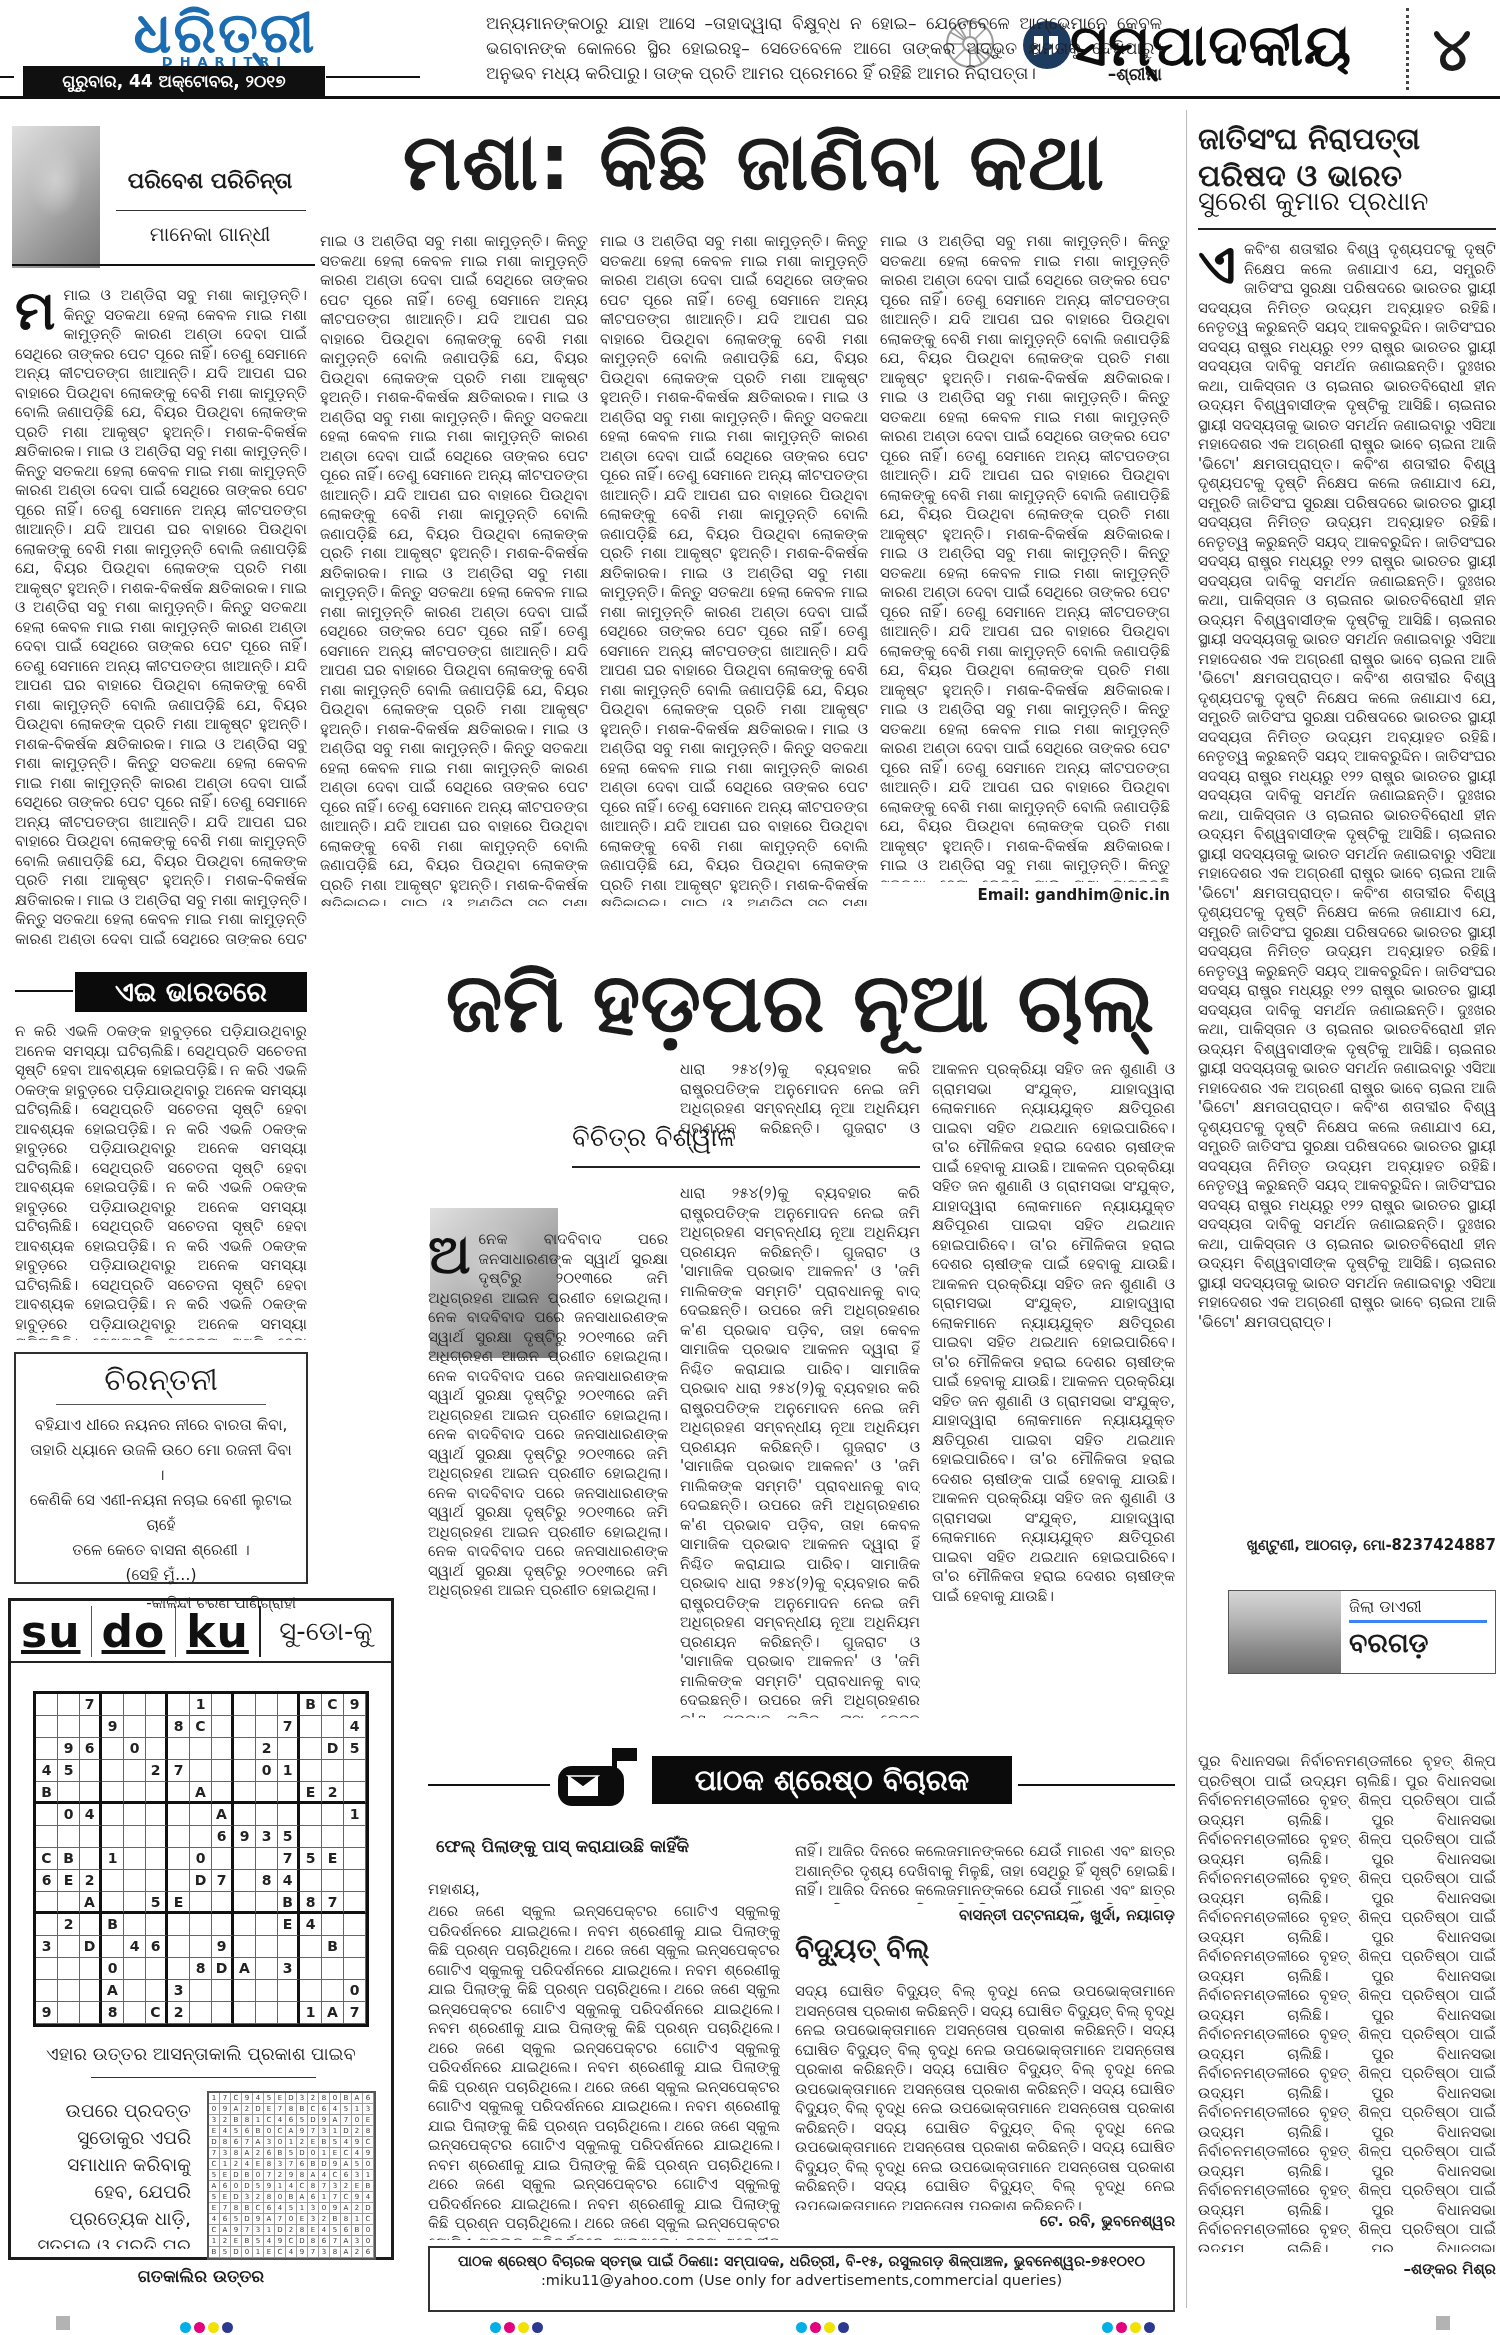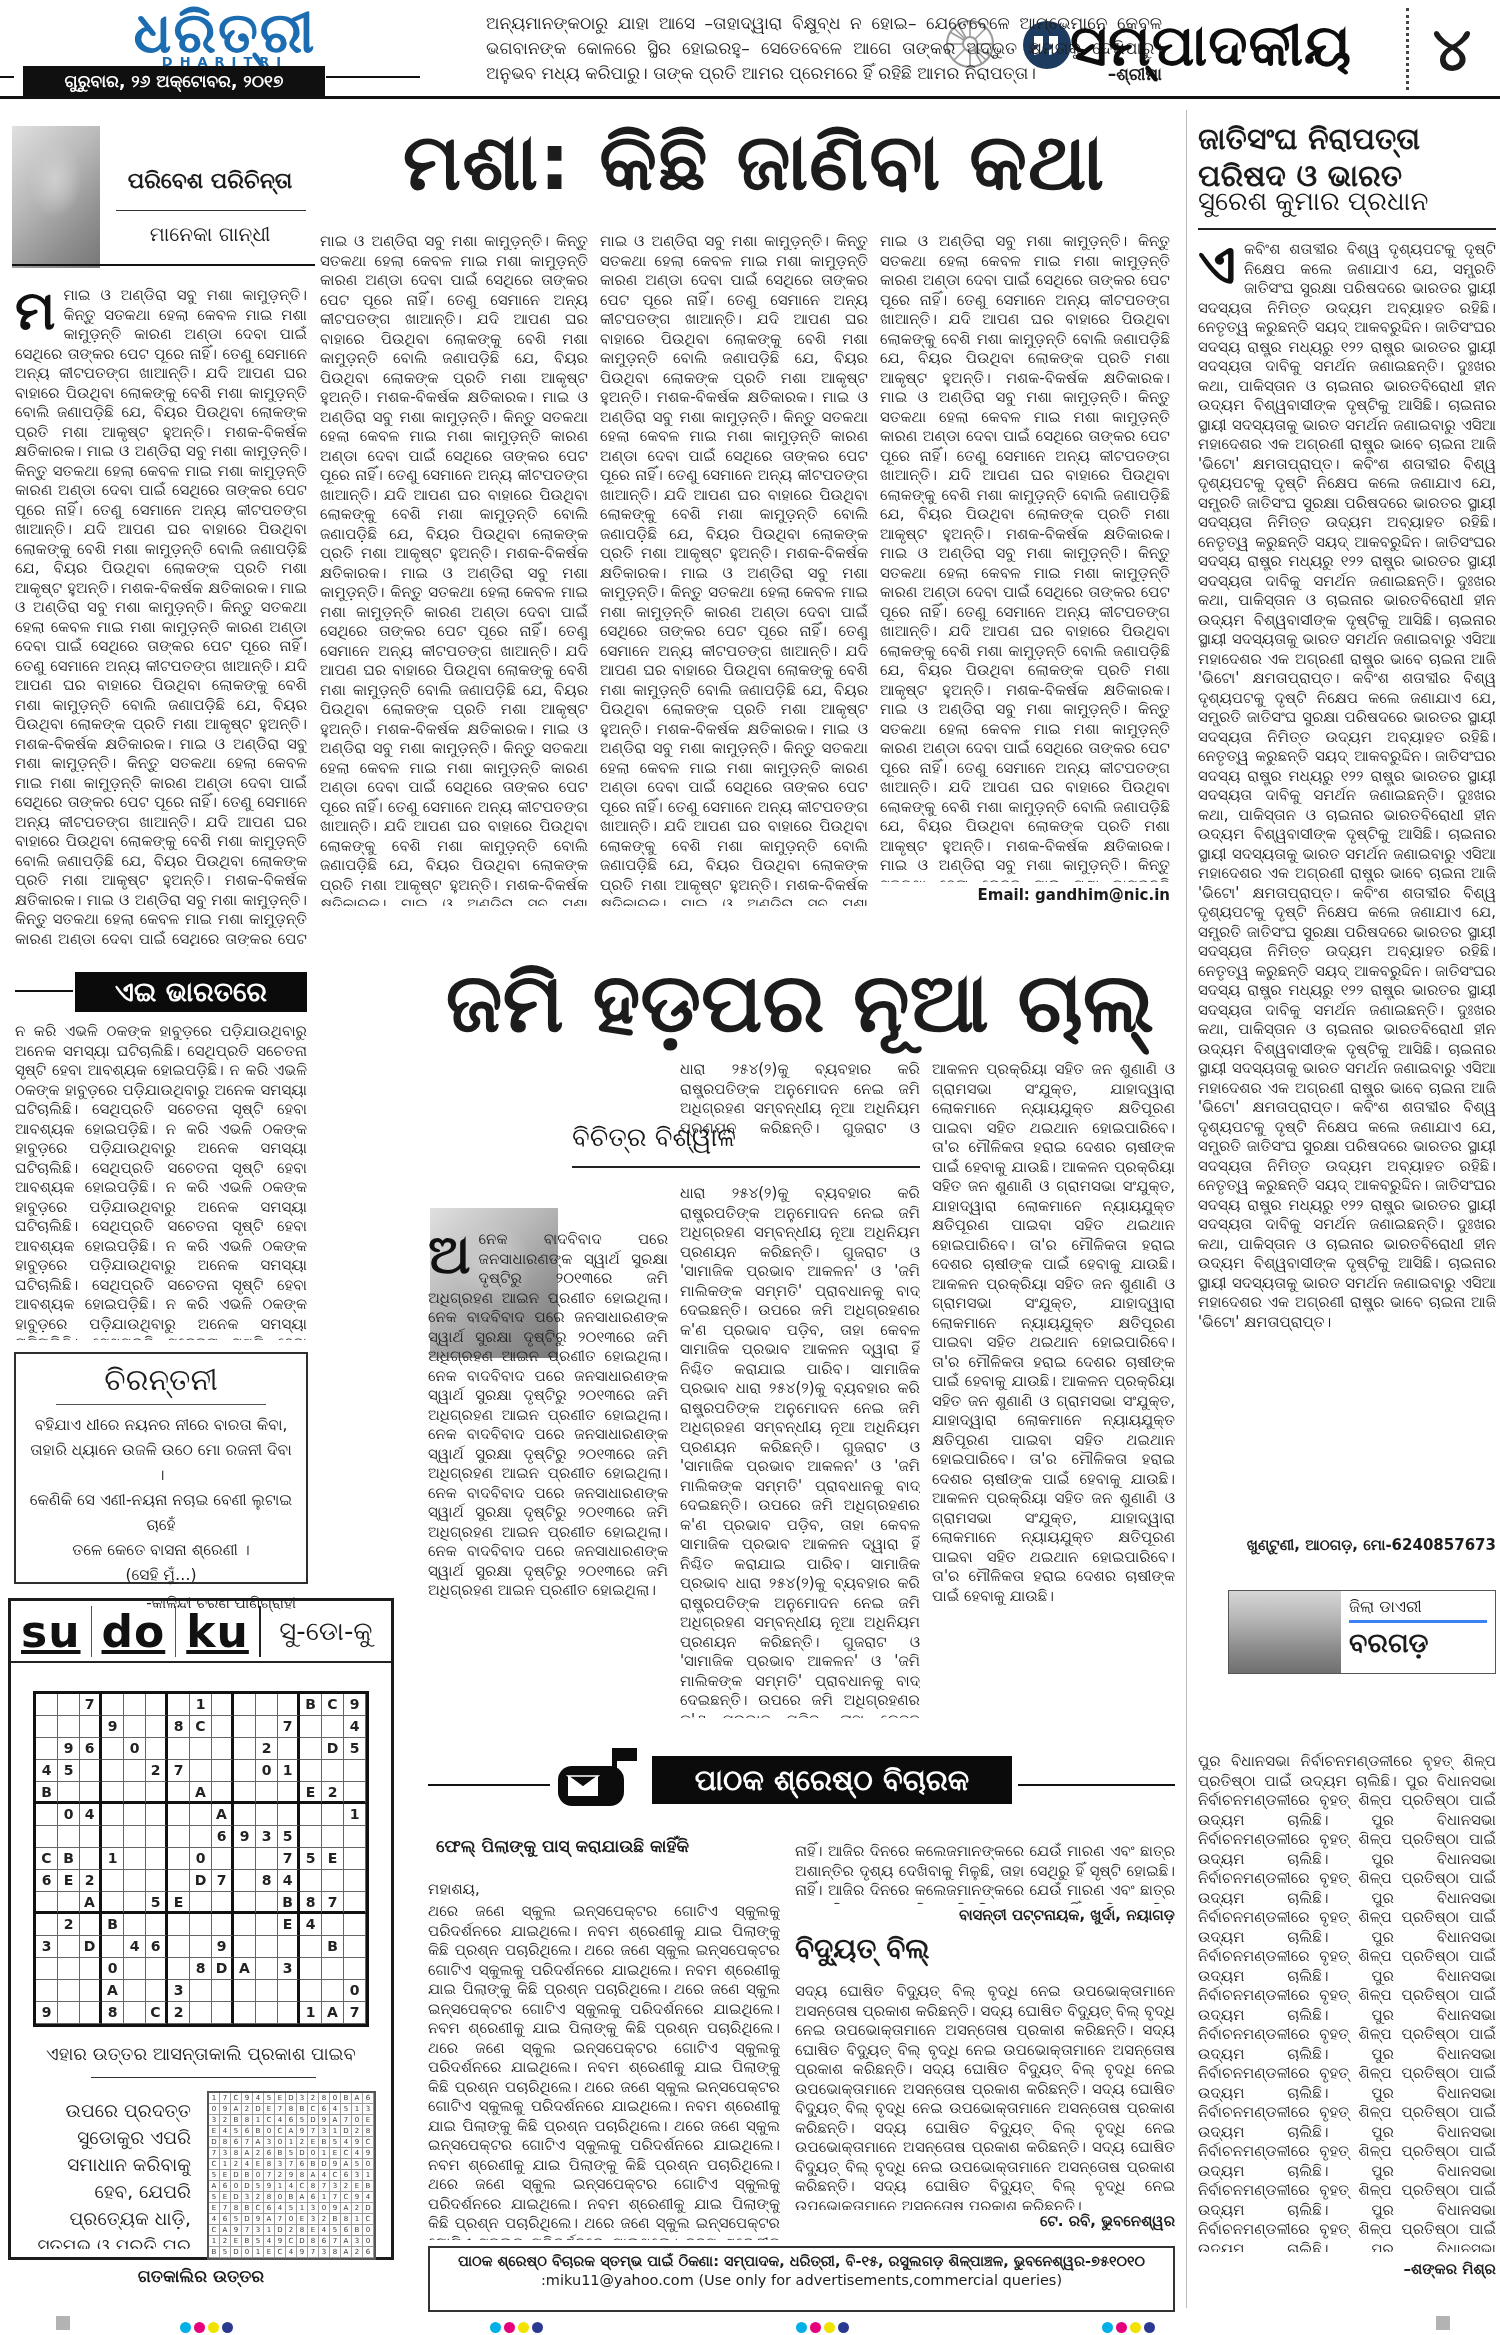--- a/index.html
+++ b/index.html
@@ -52,21 +52,21 @@
   .dot { width:11px; height:11px; border-radius:50%; display:inline-block; margin-right:3px; }
 </style>
 </head>
 <body>
 
 <div id="page">
 
   <div class="abs" style="left:15px;top:4px;width:420px;height:92px;">
     <div class="abs mast-title" style="left:0;top:-4px;width:420px;text-align:center;">ଧରିତ୍ରୀ</div>
     <div class="abs mast-sub" style="left:0;top:50px;width:420px;text-align:center;">DHARITRI</div>
-    <div class="abs dateline" style="left:8px;top:62px;width:302px;height:30px;line-height:30px;">ଗୁରୁବାର, ୨୬ ଅକ୍ଟୋବର, ୨୦୧୭</div>
+    <div class="abs dateline" style="left:8px;top:62px;width:302px;height:30px;line-height:30px;">ଗୁରୁବାର, 44 ଅକ୍ଟୋବର, ୨୦୧୭</div>
   </div>
   <div class="abs rule" style="left:0;top:76px;width:14px;height:2px;"></div>
   <div class="abs rule" style="left:326px;top:76px;width:94px;height:2px;"></div>
 
   <svg class="abs" style="left:944px;top:18px;" width="52" height="52" viewBox="0 0 52 52">
     <circle cx="26" cy="26" r="23" fill="none" stroke="#9a9a9a" stroke-width="2"></circle>
     <circle cx="26" cy="26" r="7" fill="none" stroke="#9a9a9a" stroke-width="2"></circle>
     <g stroke="#9a9a9a" stroke-width="1.6">
       <line x1="26" y1="3" x2="26" y2="19"></line>
         <line x1="26" y1="33" x2="26" y2="49"></line>
@@ -114,21 +114,21 @@
   <div class="abs" style="left:880px;top:886px;width:290px;text-align:right;font-weight:700;font-size:15px;">Email: gandhim@nic.in</div>
 
   <div class="abs" style="left:1186px;top:110px;height:2198px;border-left:1px solid #bbb;"></div>
 
   <div class="abs r-head" style="left:1198px;top:120px;width:300px;">ଜାତିସଂଘ ନିରାପତ୍ତା ପରିଷଦ ଓ ଭାରତ</div>
   <div class="abs byline2" style="left:1198px;top:186px;width:300px;">ସୁରେଶ କୁମାର ପ୍ରଧାନ</div>
   <div class="abs" style="left:1198px;top:228px;width:298px;border-top:2px solid #222;"></div>
   <div class="abs just body-txt" style="left:1198px;top:240px;width:298px;height:1290px;">
     <span class="dropcap">ଏ</span><span>କବିଂଶ ଶତାବ୍ଦୀର ବିଶ୍ୱ ଦୃଶ୍ୟପଟକୁ ଦୃଷ୍ଟି ନିକ୍ଷେପ କଲେ ଜଣାଯାଏ ଯେ, ସମ୍ପ୍ରତି ଜାତିସଂଘ ସୁରକ୍ଷା ପରିଷଦରେ ଭାରତର ସ୍ଥାୟୀ ସଦସ୍ୟତା ନିମିତ୍ତ ଉଦ୍ୟମ ଅବ୍ୟାହତ ରହିଛି। ନେତୃତ୍ୱ କରୁଛନ୍ତି ସୟଦ୍ ଆକବରୁଦ୍ଦିନ। ଜାତିସଂଘର ସଦସ୍ୟ ରାଷ୍ଟ୍ର ମଧ୍ୟରୁ ୧୨୨ ରାଷ୍ଟ୍ର ଭାରତର ସ୍ଥାୟୀ ସଦସ୍ୟତା ଦାବିକୁ ସମର୍ଥନ ଜଣାଇଛନ୍ତି। ଦୁଃଖର କଥା, ପାକିସ୍ତାନ ଓ ଚାଇନାର ଭାରତବିରୋଧୀ ହୀନ ଉଦ୍ୟମ ବିଶ୍ୱବାସୀଙ୍କ ଦୃଷ୍ଟିକୁ ଆସିଛି। ଚାଇନାର ସ୍ଥାୟୀ ସଦସ୍ୟତାକୁ ଭାରତ ସମର୍ଥନ ଜଣାଇବାରୁ ଏସିଆ ମହାଦେଶର ଏକ ଅଗ୍ରଣୀ ରାଷ୍ଟ୍ର ଭାବେ ଚାଇନା ଆଜି 'ଭିଟୋ' କ୍ଷମତାପ୍ରାପ୍ତ। କବିଂଶ ଶତାବ୍ଦୀର ବିଶ୍ୱ ଦୃଶ୍ୟପଟକୁ ଦୃଷ୍ଟି ନିକ୍ଷେପ କଲେ ଜଣାଯାଏ ଯେ, ସମ୍ପ୍ରତି ଜାତିସଂଘ ସୁରକ୍ଷା ପରିଷଦରେ ଭାରତର ସ୍ଥାୟୀ ସଦସ୍ୟତା ନିମିତ୍ତ ଉଦ୍ୟମ ଅବ୍ୟାହତ ରହିଛି। ନେତୃତ୍ୱ କରୁଛନ୍ତି ସୟଦ୍ ଆକବରୁଦ୍ଦିନ। ଜାତିସଂଘର ସଦସ୍ୟ ରାଷ୍ଟ୍ର ମଧ୍ୟରୁ ୧୨୨ ରାଷ୍ଟ୍ର ଭାରତର ସ୍ଥାୟୀ ସଦସ୍ୟତା ଦାବିକୁ ସମର୍ଥନ ଜଣାଇଛନ୍ତି। ଦୁଃଖର କଥା, ପାକିସ୍ତାନ ଓ ଚାଇନାର ଭାରତବିରୋଧୀ ହୀନ ଉଦ୍ୟମ ବିଶ୍ୱବାସୀଙ୍କ ଦୃଷ୍ଟିକୁ ଆସିଛି। ଚାଇନାର ସ୍ଥାୟୀ ସଦସ୍ୟତାକୁ ଭାରତ ସମର୍ଥନ ଜଣାଇବାରୁ ଏସିଆ ମହାଦେଶର ଏକ ଅଗ୍ରଣୀ ରାଷ୍ଟ୍ର ଭାବେ ଚାଇନା ଆଜି 'ଭିଟୋ' କ୍ଷମତାପ୍ରାପ୍ତ। କବିଂଶ ଶତାବ୍ଦୀର ବିଶ୍ୱ ଦୃଶ୍ୟପଟକୁ ଦୃଷ୍ଟି ନିକ୍ଷେପ କଲେ ଜଣାଯାଏ ଯେ, ସମ୍ପ୍ରତି ଜାତିସଂଘ ସୁରକ୍ଷା ପରିଷଦରେ ଭାରତର ସ୍ଥାୟୀ ସଦସ୍ୟତା ନିମିତ୍ତ ଉଦ୍ୟମ ଅବ୍ୟାହତ ରହିଛି। ନେତୃତ୍ୱ କରୁଛନ୍ତି ସୟଦ୍ ଆକବରୁଦ୍ଦିନ। ଜାତିସଂଘର ସଦସ୍ୟ ରାଷ୍ଟ୍ର ମଧ୍ୟରୁ ୧୨୨ ରାଷ୍ଟ୍ର ଭାରତର ସ୍ଥାୟୀ ସଦସ୍ୟତା ଦାବିକୁ ସମର୍ଥନ ଜଣାଇଛନ୍ତି। ଦୁଃଖର କଥା, ପାକିସ୍ତାନ ଓ ଚାଇନାର ଭାରତବିରୋଧୀ ହୀନ ଉଦ୍ୟମ ବିଶ୍ୱବାସୀଙ୍କ ଦୃଷ୍ଟିକୁ ଆସିଛି। ଚାଇନାର ସ୍ଥାୟୀ ସଦସ୍ୟତାକୁ ଭାରତ ସମର୍ଥନ ଜଣାଇବାରୁ ଏସିଆ ମହାଦେଶର ଏକ ଅଗ୍ରଣୀ ରାଷ୍ଟ୍ର ଭାବେ ଚାଇନା ଆଜି 'ଭିଟୋ' କ୍ଷମତାପ୍ରାପ୍ତ। କବିଂଶ ଶତାବ୍ଦୀର ବିଶ୍ୱ ଦୃଶ୍ୟପଟକୁ ଦୃଷ୍ଟି ନିକ୍ଷେପ କଲେ ଜଣାଯାଏ ଯେ, ସମ୍ପ୍ରତି ଜାତିସଂଘ ସୁରକ୍ଷା ପରିଷଦରେ ଭାରତର ସ୍ଥାୟୀ ସଦସ୍ୟତା ନିମିତ୍ତ ଉଦ୍ୟମ ଅବ୍ୟାହତ ରହିଛି। ନେତୃତ୍ୱ କରୁଛନ୍ତି ସୟଦ୍ ଆକବରୁଦ୍ଦିନ। ଜାତିସଂଘର ସଦସ୍ୟ ରାଷ୍ଟ୍ର ମଧ୍ୟରୁ ୧୨୨ ରାଷ୍ଟ୍ର ଭାରତର ସ୍ଥାୟୀ ସଦସ୍ୟତା ଦାବିକୁ ସମର୍ଥନ ଜଣାଇଛନ୍ତି। ଦୁଃଖର କଥା, ପାକିସ୍ତାନ ଓ ଚାଇନାର ଭାରତବିରୋଧୀ ହୀନ ଉଦ୍ୟମ ବିଶ୍ୱବାସୀଙ୍କ ଦୃଷ୍ଟିକୁ ଆସିଛି। ଚାଇନାର ସ୍ଥାୟୀ ସଦସ୍ୟତାକୁ ଭାରତ ସମର୍ଥନ ଜଣାଇବାରୁ ଏସିଆ ମହାଦେଶର ଏକ ଅଗ୍ରଣୀ ରାଷ୍ଟ୍ର ଭାବେ ଚାଇନା ଆଜି 'ଭିଟୋ' କ୍ଷମତାପ୍ରାପ୍ତ। କବିଂଶ ଶତାବ୍ଦୀର ବିଶ୍ୱ ଦୃଶ୍ୟପଟକୁ ଦୃଷ୍ଟି ନିକ୍ଷେପ କଲେ ଜଣାଯାଏ ଯେ, ସମ୍ପ୍ରତି ଜାତିସଂଘ ସୁରକ୍ଷା ପରିଷଦରେ ଭାରତର ସ୍ଥାୟୀ ସଦସ୍ୟତା ନିମିତ୍ତ ଉଦ୍ୟମ ଅବ୍ୟାହତ ରହିଛି। ନେତୃତ୍ୱ କରୁଛନ୍ତି ସୟଦ୍ ଆକବରୁଦ୍ଦିନ। ଜାତିସଂଘର ସଦସ୍ୟ ରାଷ୍ଟ୍ର ମଧ୍ୟରୁ ୧୨୨ ରାଷ୍ଟ୍ର ଭାରତର ସ୍ଥାୟୀ ସଦସ୍ୟତା ଦାବିକୁ ସମର୍ଥନ ଜଣାଇଛନ୍ତି। ଦୁଃଖର କଥା, ପାକିସ୍ତାନ ଓ ଚାଇନାର ଭାରତବିରୋଧୀ ହୀନ ଉଦ୍ୟମ ବିଶ୍ୱବାସୀଙ୍କ ଦୃଷ୍ଟିକୁ ଆସିଛି। ଚାଇନାର ସ୍ଥାୟୀ ସଦସ୍ୟତାକୁ ଭାରତ ସମର୍ଥନ ଜଣାଇବାରୁ ଏସିଆ ମହାଦେଶର ଏକ ଅଗ୍ରଣୀ ରାଷ୍ଟ୍ର ଭାବେ ଚାଇନା ଆଜି 'ଭିଟୋ' କ୍ଷମତାପ୍ରାପ୍ତ।</span>
   </div>
-  <div class="abs signoff" style="left:1198px;top:1536px;width:298px;">ଖୁଣ୍ଟୁଣୀ, ଆଠଗଡ଼, ମୋ-6240857673</div>
+  <div class="abs signoff" style="left:1198px;top:1536px;width:298px;">ଖୁଣ୍ଟୁଣୀ, ଆଠଗଡ଼, ମୋ-8237424887</div>
 
   <div class="abs" style="left:1228px;top:1590px;width:268px;height:84px;border:1px solid #555;display:flex;">
     <div class="scene" style="width:112px;height:100%;"></div>
     <div style="flex:1;padding:6px 8px;">
       <div style="font-size:16px;border-bottom:3px solid #3b82f6;padding-bottom:4px;">ଜିଲା ଡାଏରୀ</div>
       <div style="font-size:27px;font-weight:700;padding-top:4px;">ବରଗଡ଼</div>
     </div>
   </div>
   <div class="abs just body-txt" style="left:1198px;top:1752px;width:298px;height:500px;">ପୁର ବିଧାନସଭା ନିର୍ବାଚନମଣ୍ଡଳୀରେ ବୃହତ୍ ଶିଳ୍ପ ପ୍ରତିଷ୍ଠା ପାଇଁ ଉଦ୍ୟମ ଚାଲିଛି। ପୁର ବିଧାନସଭା ନିର୍ବାଚନମଣ୍ଡଳୀରେ ବୃହତ୍ ଶିଳ୍ପ ପ୍ରତିଷ୍ଠା ପାଇଁ ଉଦ୍ୟମ ଚାଲିଛି। ପୁର ବିଧାନସଭା ନିର୍ବାଚନମଣ୍ଡଳୀରେ ବୃହତ୍ ଶିଳ୍ପ ପ୍ରତିଷ୍ଠା ପାଇଁ ଉଦ୍ୟମ ଚାଲିଛି। ପୁର ବିଧାନସଭା ନିର୍ବାଚନମଣ୍ଡଳୀରେ ବୃହତ୍ ଶିଳ୍ପ ପ୍ରତିଷ୍ଠା ପାଇଁ ଉଦ୍ୟମ ଚାଲିଛି। ପୁର ବିଧାନସଭା ନିର୍ବାଚନମଣ୍ଡଳୀରେ ବୃହତ୍ ଶିଳ୍ପ ପ୍ରତିଷ୍ଠା ପାଇଁ ଉଦ୍ୟମ ଚାଲିଛି। ପୁର ବିଧାନସଭା ନିର୍ବାଚନମଣ୍ଡଳୀରେ ବୃହତ୍ ଶିଳ୍ପ ପ୍ରତିଷ୍ଠା ପାଇଁ ଉଦ୍ୟମ ଚାଲିଛି। ପୁର ବିଧାନସଭା ନିର୍ବାଚନମଣ୍ଡଳୀରେ ବୃହତ୍ ଶିଳ୍ପ ପ୍ରତିଷ୍ଠା ପାଇଁ ଉଦ୍ୟମ ଚାଲିଛି। ପୁର ବିଧାନସଭା ନିର୍ବାଚନମଣ୍ଡଳୀରେ ବୃହତ୍ ଶିଳ୍ପ ପ୍ରତିଷ୍ଠା ପାଇଁ ଉଦ୍ୟମ ଚାଲିଛି। ପୁର ବିଧାନସଭା ନିର୍ବାଚନମଣ୍ଡଳୀରେ ବୃହତ୍ ଶିଳ୍ପ ପ୍ରତିଷ୍ଠା ପାଇଁ ଉଦ୍ୟମ ଚାଲିଛି। ପୁର ବିଧାନସଭା ନିର୍ବାଚନମଣ୍ଡଳୀରେ ବୃହତ୍ ଶିଳ୍ପ ପ୍ରତିଷ୍ଠା ପାଇଁ ଉଦ୍ୟମ ଚାଲିଛି। ପୁର ବିଧାନସଭା ନିର୍ବାଚନମଣ୍ଡଳୀରେ ବୃହତ୍ ଶିଳ୍ପ ପ୍ରତିଷ୍ଠା ପାଇଁ ଉଦ୍ୟମ ଚାଲିଛି। ପୁର ବିଧାନସଭା ନିର୍ବାଚନମଣ୍ଡଳୀରେ ବୃହତ୍ ଶିଳ୍ପ ପ୍ରତିଷ୍ଠା ପାଇଁ ଉଦ୍ୟମ ଚାଲିଛି। ପୁର ବିଧାନସଭା ନିର୍ବାଚନମଣ୍ଡଳୀରେ ବୃହତ୍ ଶିଳ୍ପ ପ୍ରତିଷ୍ଠା ପାଇଁ ଉଦ୍ୟମ ଚାଲିଛି। ପୁର ବିଧାନସଭା ନିର୍ବାଚନମଣ୍ଡଳୀରେ ବୃହତ୍ ଶିଳ୍ପ ପ୍ରତିଷ୍ଠା ପାଇଁ ଉଦ୍ୟମ ଚାଲିଛି। ପୁର ବିଧାନସଭା ନିର୍ବାଚନମଣ୍ଡଳୀରେ ବୃହତ୍ ଶିଳ୍ପ ପ୍ରତିଷ୍ଠା ପାଇଁ ଉଦ୍ୟମ ଚାଲିଛି। ପୁର ବିଧାନସଭା ନିର୍ବାଚନମଣ୍ଡଳୀରେ ବୃହତ୍ ଶିଳ୍ପ ପ୍ରତିଷ୍ଠା ପାଇଁ ଉଦ୍ୟମ ଚାଲିଛି। ପୁର ବିଧାନସଭା ନିର୍ବାଚନମଣ୍ଡଳୀରେ ବୃହତ୍ ଶିଳ୍ପ ପ୍ରତିଷ୍ଠା ପାଇଁ ଉଦ୍ୟମ ଚାଲିଛି। ପୁର ବିଧାନସଭା ନିର୍ବାଚନମଣ୍ଡଳୀରେ ବୃହତ୍ ଶିଳ୍ପ ପ୍ରତିଷ୍ଠା ପାଇଁ ଉଦ୍ୟମ ଚାଲିଛି।</div>
   <div class="abs signoff" style="left:1198px;top:2260px;width:298px;">–ଶଙ୍କର ମିଶ୍ର</div>

